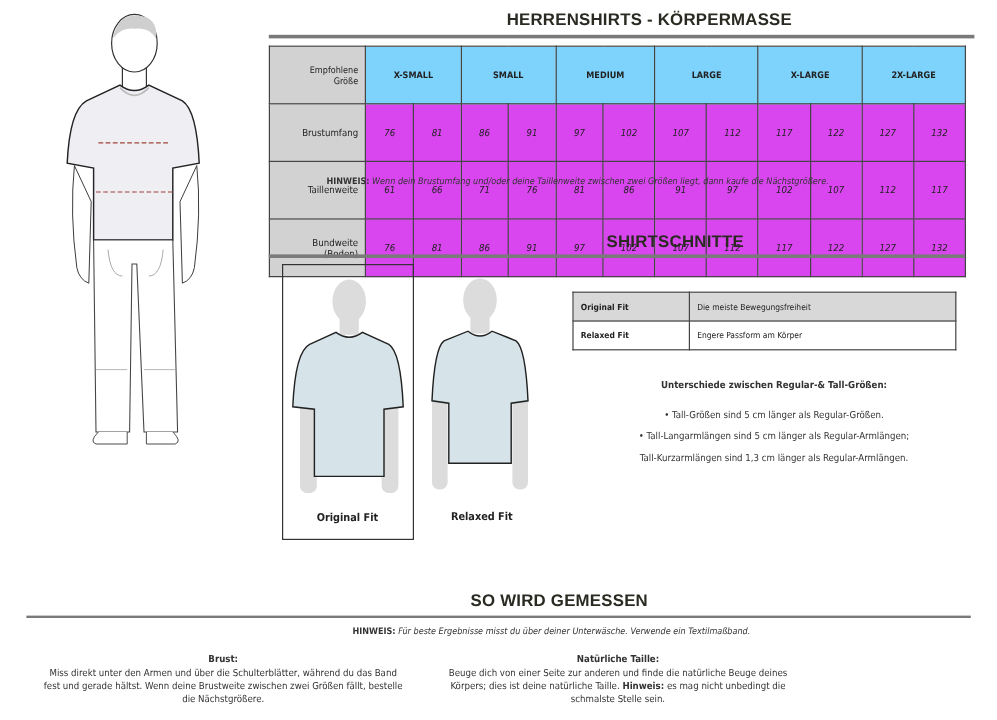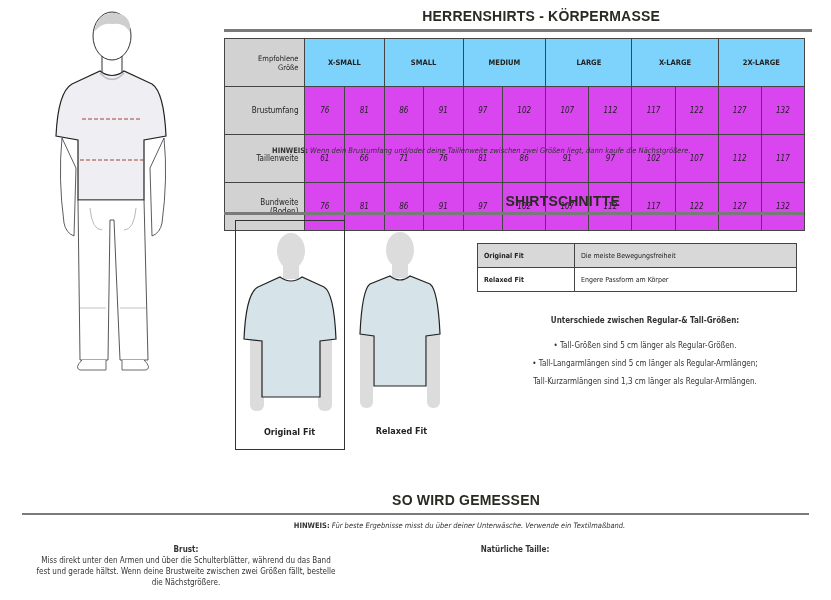--- a/index.html
+++ b/index.html
@@ -174,13 +174,18 @@
   <i>Für beste Ergebnisse misst du über deiner Unterwäsche. Verwende ein Textilmaßband.</i>
 </div>
 
 <div class="abs howto" style="left:36px;top:544px;width:300px;">
   <div class="h">Brust:</div>
   <div>Miss direkt unter den Armen und über die Schulterblätter, während du das Band fest und gerade hältst. Wenn deine Brustweite zwischen zwei Größen fällt, bestelle die Nächstgrößere.</div>
 </div>
 
 <div class="abs howto" style="left:365px;top:544px;width:300px;">
   <div class="h">Natürliche Taille:</div>
+  <div>
+    <span>Beuge dich von einer Seite zur anderen und finde die natürliche Beuge deines Körpers; dies ist deine natürliche Taille.</span>
+    <b>Hinweis:</b>
+    <span>es mag nicht unbedingt die schmalste Stelle sein.</span>
+  </div>
 </div>
 
 </body></html>

